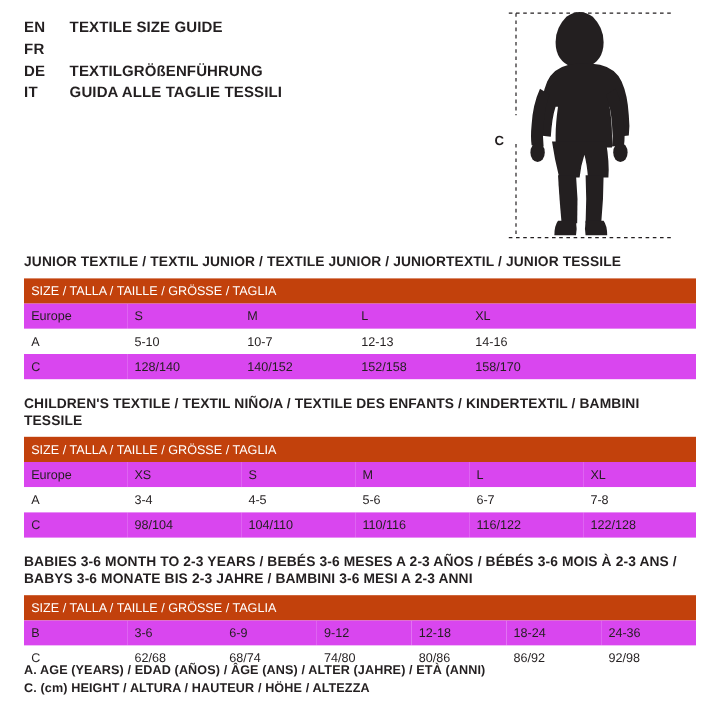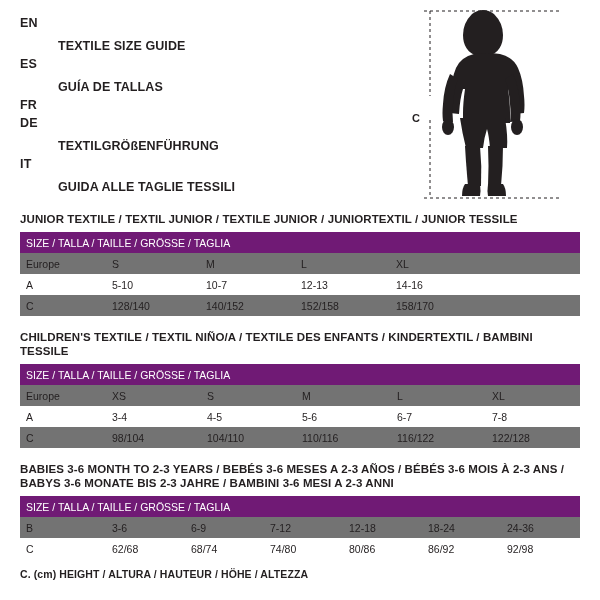--- a/index.html
+++ b/index.html
@@ -31,21 +31,20 @@
   }
   .lang-code {
     width: 38px;
     flex: 0 0 38px;
     font-weight: bold;
     letter-spacing: 0.2px;
   }
   .lang-title {
     font-weight: bold;
     letter-spacing: 0.1px;
-    margin-top: 23px;
   }
 
   
   .figure-wrap {
     position: absolute;
     right: 28px;
     top: 8px;
     width: 160px;
     height: 200px;
   }
@@ -82,27 +81,27 @@
     width: 560px;
     font-size: 10.5px;
     table-layout: fixed;
   }
   table td {
     padding: 3px 0 3px 6px;
     vertical-align: middle;
     height: 15px;
   }
   .hdr-row td {
-    background: #701a75;
+    background: #c2410c;
     color: #ffffff;
     font-weight: normal;
     font-size: 10.5px;
   }
   .shade td {
-    background: #737373;
+    background: #d946ef;
   }
   .plain td {
     background: #ffffff;
   }
   .block {
     margin-bottom: 14px;
   }
 
   
   .legend {
@@ -116,24 +115,20 @@
   }
   .legend div { white-space: nowrap; }
 </style>
 </head>
 <body>
 
 <div class="header">
   <div class="lang-row">
     <span class="lang-code">EN</span>
     <span class="lang-title">TEXTILE SIZE GUIDE</span>
-  </div>
-  <div class="lang-row">
-    <span class="lang-code">ES</span>
-    <span class="lang-title">GUÍA DE TALLAS</span>
   </div>
   <div class="lang-row">
     <span class="lang-code">FR</span>
   </div>
   <div class="lang-row">
     <span class="lang-code">DE</span>
     <span class="lang-title">TEXTILGRÖßENFÜHRUNG</span>
   </div>
   <div class="lang-row">
     <span class="lang-code">IT</span>
@@ -277,35 +272,36 @@
           <col style="width:79px">
         </colgroup>
       <tbody>
         <tr class="hdr-row">
           <td colspan="7">SIZE / TALLA / TAILLE / GRÖSSE / TAGLIA</td>
         </tr>
         <tr class="shade">
           <td>B</td>
           <td>3-6</td>
           <td>6-9</td>
-          <td>7-12</td>
+          <td>9-12</td>
           <td>12-18</td>
           <td>18-24</td>
           <td>24-36</td>
         </tr>
         <tr class="plain">
           <td>C</td>
           <td>62/68</td>
           <td>68/74</td>
           <td>74/80</td>
           <td>80/86</td>
           <td>86/92</td>
           <td>92/98</td>
         </tr>
       </tbody>
     </table>
   </div>
 
 </div>
 
 <div class="legend">
+  <div>A. AGE (YEARS) / EDAD (AÑOS) / ÂGE (ANS) / ALTER (JAHRE) / ETÀ (ANNI)</div>
   <div>C. (cm) HEIGHT / ALTURA / HAUTEUR / HÖHE / ALTEZZA</div>
 </div>
 
 </body></html>

